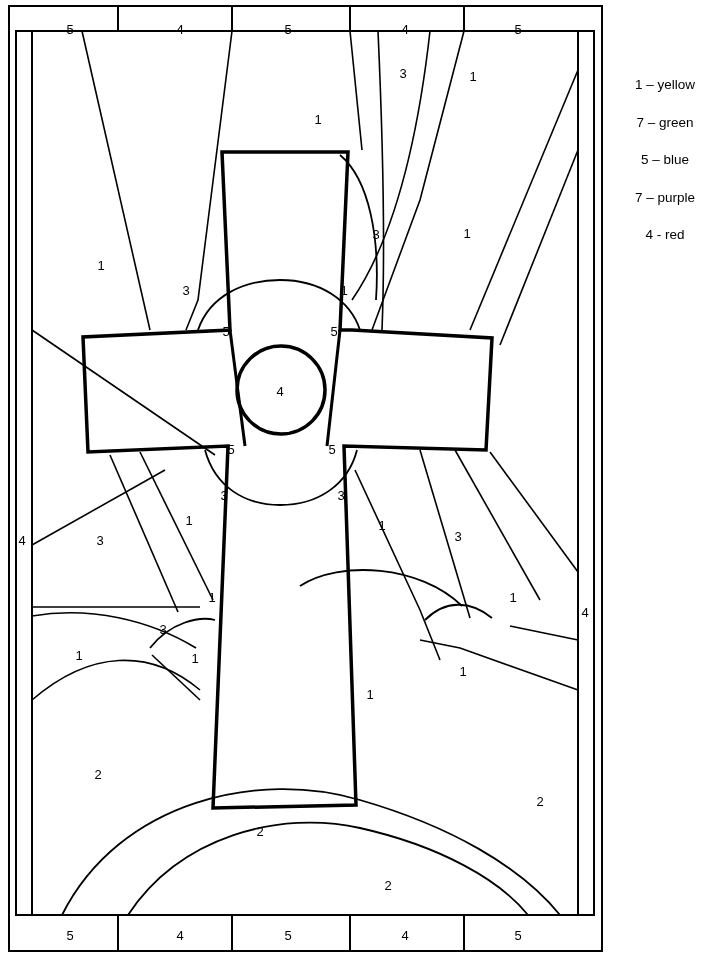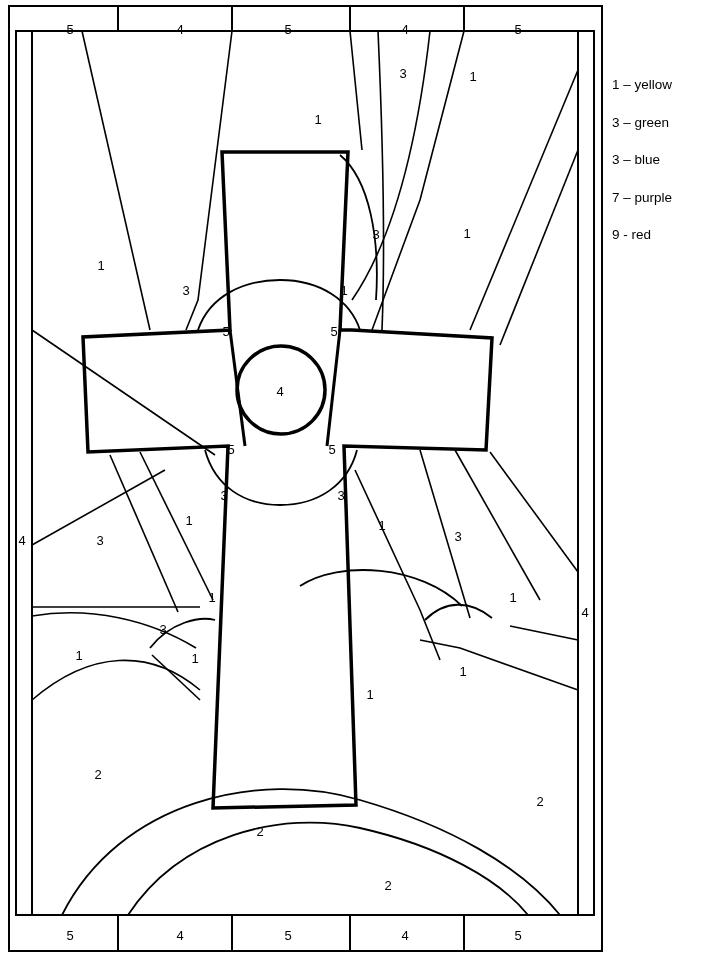--- a/index.html
+++ b/index.html
@@ -25,20 +25,21 @@
     position: absolute;
     left: 0; top: 0;
     width: 612px;
     height: 957px;
   }
   #legend {
     position: absolute;
     left: 612px;
     top: 78px;
     width: 106px;
+    text-align: center;
   }
   .legend-row {
     font-size: 13.5px;
     line-height: 1;
     margin-bottom: 24px;
     white-space: nowrap;
     color: #000;
   }
   svg { display: block; }
   text {
@@ -173,19 +174,19 @@
         <text class="cell-num" x="540" y="806" text-anchor="middle">2</text>
         <text class="cell-num" x="260" y="836" text-anchor="middle">2</text>
         <text class="cell-num" x="388" y="890" text-anchor="middle">2</text>
       </g>
 
     </svg>
   </div>
 
   <div id="legend">
     <div class="legend-row">1 – yellow</div>
-    <div class="legend-row">3 – green</div>
-    <div class="legend-row">3 – blue</div>
+    <div class="legend-row">7 – green</div>
+    <div class="legend-row">5 – blue</div>
     <div class="legend-row">7 – purple</div>
-    <div class="legend-row">9 - red</div>
+    <div class="legend-row">4 - red</div>
   </div>
 
 </div>
 
 </body></html>

